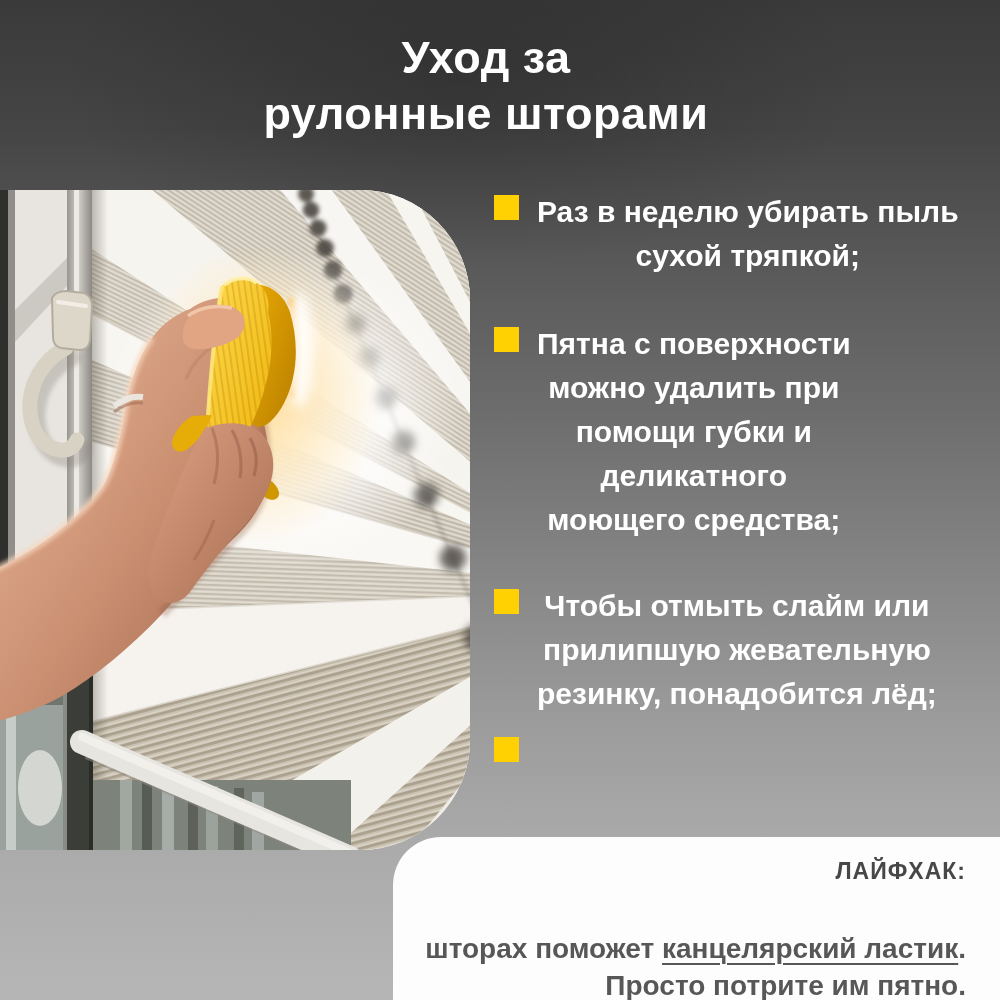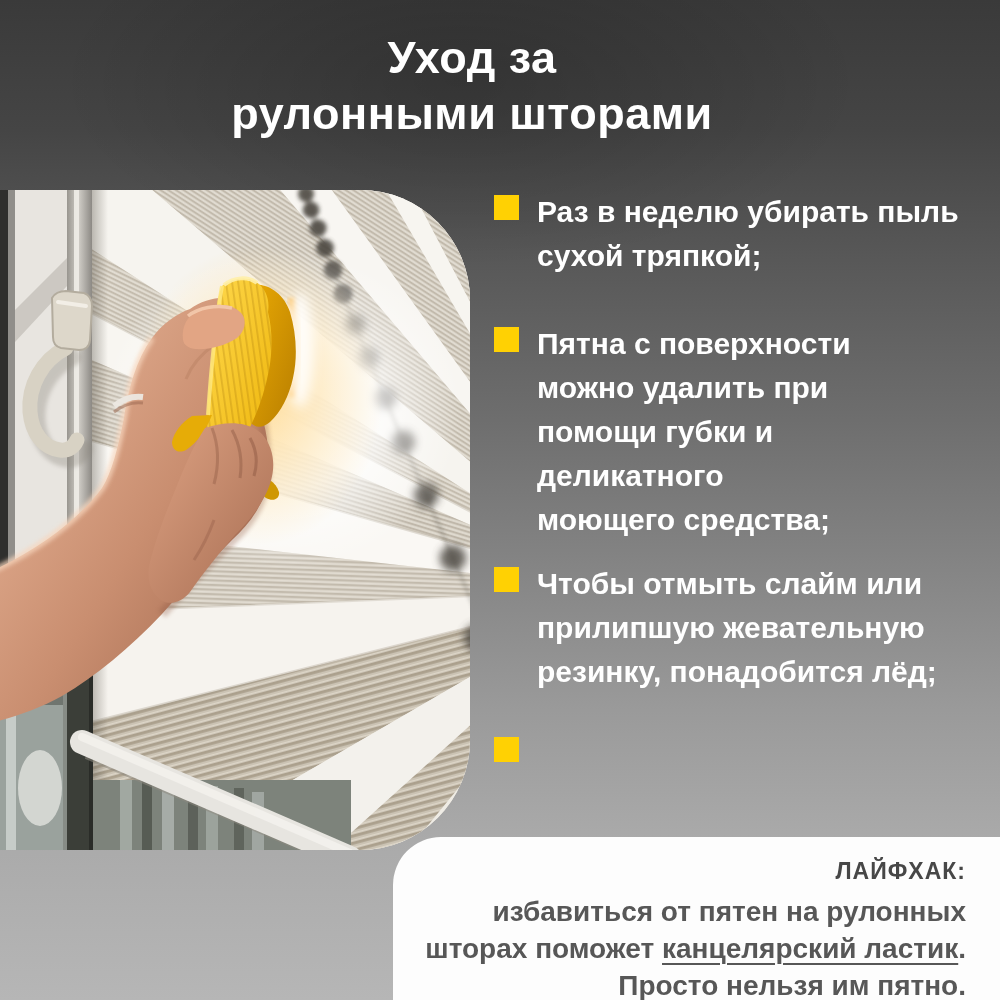--- a/index.html
+++ b/index.html
@@ -1,45 +1,45 @@
 <!DOCTYPE html>
 <html style="--accent: #ffd103; --title_text: #ffffff; --bullet_text: #ffffff; --panel_bg: #fdfdfd; --heading_text: #474747; --body_text: #575757; --bg_top: #3a3a3a; --bg_bottom: #b6b6b6; --cloth_yellow: #f3b90a; --skin: #c98e74;"><head>
 <meta charset="utf-8">
 <style>
   html,body{margin:0;padding:0;}
   body{width:1000px;height:1000px;font-family:"Liberation Sans","DejaVu Sans",sans-serif;}
   .page{position:relative;width:1000px;height:1000px;overflow:hidden;
     background:linear-gradient(180deg,var(--bg_top,#3a3a3a) 0%,#454545 13%,#585858 26%,#6e6e6e 42%,#858585 57%,#9a9a9a 71%,#aaaaaa 84%,var(--bg_bottom,#b6b6b6) 100%);}
   .page::before{content:"";position:absolute;inset:0;pointer-events:none;
     background:radial-gradient(ellipse 560px 260px at 460px 80px,rgba(0,0,0,.20),rgba(0,0,0,0) 72%);}
-  .title{position:absolute;top:30px;left:12px;width:920px;text-align:center;
-    color:var(--title_text,#fff);font-weight:800;font-size:45px;line-height:56px;letter-spacing:.5px;z-index:3;}
+  .title{position:absolute;top:30px;left:0;width:920px;text-align:center;
+    color:var(--title_text,#fff);font-weight:800;font-size:45px;line-height:56px;letter-spacing:.5px;z-index:3;padding-left:26px;}
   .photo{position:absolute;left:0;top:190px;width:470px;height:660px;
     border-radius:0 110px 110px 0;overflow:hidden;z-index:2;background:#eae6df;}
   .photo svg{display:block;}
   .bullets{position:absolute;left:494px;top:0;width:506px;z-index:3;}
   .bullet-item{position:absolute;display:flex;align-items:flex-start;width:490px;}
   .bullet-item .sq{flex:none;width:25px;height:25px;margin-top:5px;background:var(--accent,#ffd103);}
   .bullet-item .txt{margin-left:18px;color:var(--bullet_text,#fff);font-weight:700;
-    font-size:30px;line-height:44px;white-space:pre-line;}
-  .bi-0{top:190px}.bi-1{top:322px}.bi-2{top:562px}.bi-3{top:732px}
+    font-size:30px;line-height:44px;white-space:pre-line;text-align:center;}
+  .bi-0{top:190px}.bi-1{top:322px}.bi-2{top:584px}.bi-3{top:732px}
   .panel{position:absolute;left:393px;top:837px;right:0;bottom:0;background:var(--panel_bg,#fdfdfd);
     border-top-left-radius:48px;z-index:4;padding:15px 34px 0 16px;box-sizing:border-box;text-align:right;}
   .panel .heading{color:var(--heading_text,#474747);font-weight:700;font-size:23px;line-height:38px;letter-spacing:1px;}
   .panel .bodytext{margin-top:3px;color:var(--body_text,#575757);font-weight:700;font-size:28px;line-height:37px;}
   .panel .ul{text-decoration:underline;text-decoration-thickness:2px;text-underline-offset:5px;text-align:right;}
 </style>
 </head>
 <body>
 
 <div class="page">
 
   <div class="title">
     <div>Уход за</div>
-    <div>рулонными шторами</div>
+    <div>рулонные шторами</div>
   </div>
 
   <div class="photo">
     <svg width="470" height="660" viewBox="0 0 470 660" xmlns="http://www.w3.org/2000/svg">
       <defs>
         <pattern id="pF37" width="6" height="4.2" patternUnits="userSpaceOnUse" patternTransform="rotate(33)">
           <rect width="6" height="4.2" fill="#d8d2c6"></rect>
             <rect width="6" height="1.6" fill="#c1b9ab"></rect>
             <rect y="2.7" width="6" height="0.9" fill="#e7e2d8"></rect>
         </pattern>
@@ -271,19 +271,19 @@
 резинку, понадобится лёд;</span>
     </div>
     <div class="bullet-item bi-3">
       <span class="sq"></span>
     </div>
   </div>
 
   <div class="panel">
     <div class="heading">ЛАЙФХАК:</div>
     <div class="bodytext">
-      <span>избавиться от пятен на рулонных</span><br>
+      <br>
       <span>шторах поможет </span><span class="ul">канцелярский ластик</span><span>.</span><br>
-      <span>Просто нельзя им пятно.</span>
+      <span>Просто потрите им пятно.</span>
     </div>
   </div>
 
 </div>
 
 </body></html>

